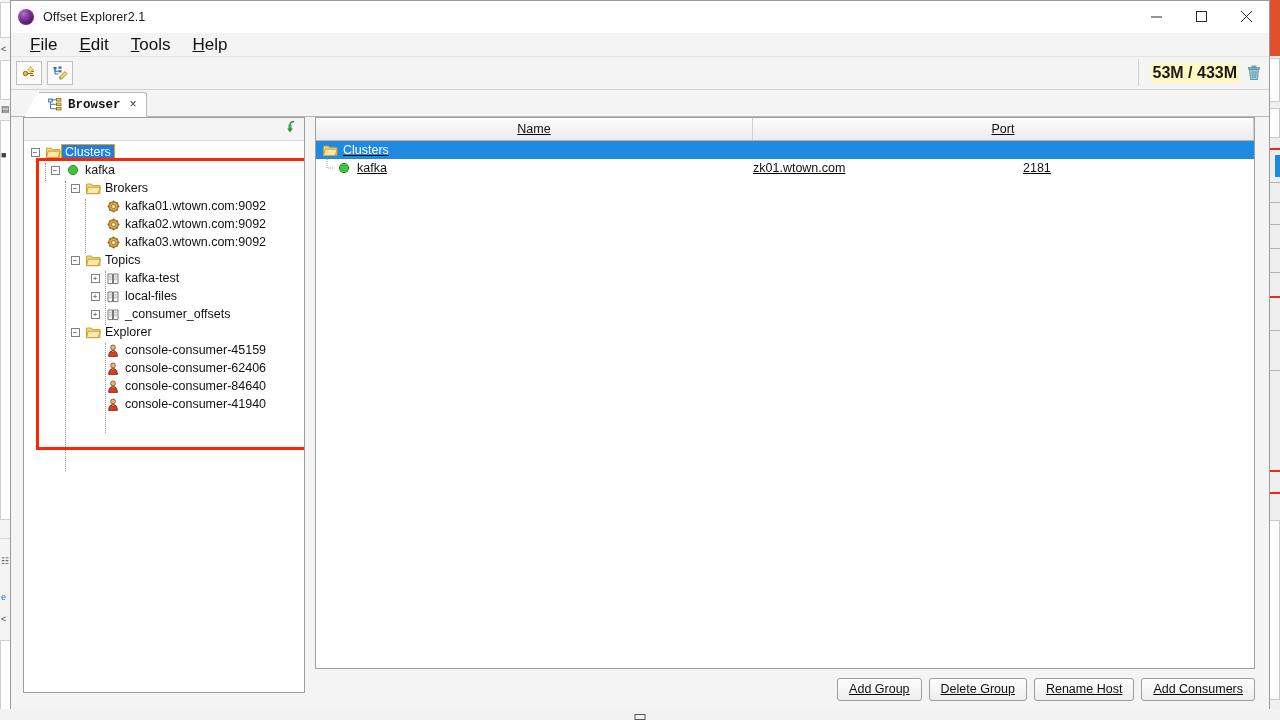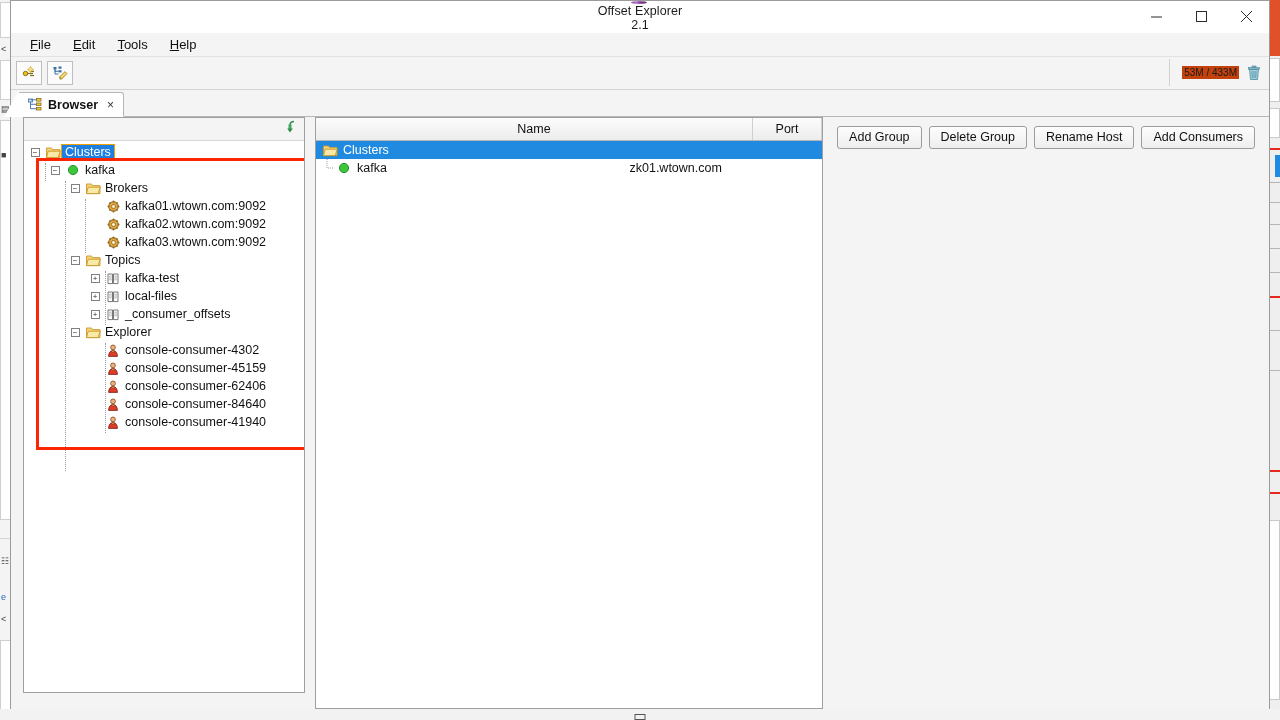--- a/index.html
+++ b/index.html
@@ -38,21 +38,20 @@
     box-sizing: border-box;
     display: flex; flex-direction: column;
   }
 
   
   .titlebar {
     height: 31px; min-height: 31px; background: #ffffff;
     display: flex; align-items: center;
     border-bottom: 1px solid #ffffff;
     position: relative;
-    flex-direction: column;
   }
   .app-icon {
     width: 16px; height: 16px; margin-left: 7px; margin-right: 9px;
     border-radius: 50%;
     background: radial-gradient(circle at 34% 30%, #b16fd0 0%, #7b2d8e 42%, #4a1258 75%, #2c0633 100%);
     box-shadow: inset 0 0 2px rgba(255,255,255,.4);
   }
   .title-text { font-size: 12.5px; color: #1a1a1a; letter-spacing: .1px; }
   .title-version { margin-left: 0; }
   .winbtns { position: absolute; right: 0; top: 0; height: 31px; display: flex; }
@@ -62,21 +61,21 @@
   }
   .winbtn svg { display:block; }
 
   
   .menubar {
     height: 23px; min-height: 23px; background: #f4f4f4;
     display: flex; align-items: center; padding-left: 8px;
     border-bottom: 1px solid #e2e2e2;
   }
   .menuitem {
-    font-size: 13px; color: #111; padding: 2px 11px; cursor: default;
+    font-size: 17px; color: #111; padding: 2px 11px; cursor: default;
   }
   .menuitem u { text-decoration: underline; }
 
   
   .toolbar {
     height: 32px; min-height: 32px; background: #f4f4f4;
     border-bottom: 1px solid #d3d3d3;
     display: flex; align-items: center; position: relative;
     padding-left: 5px;
   }
@@ -84,36 +83,37 @@
     width: 26px; height: 24px; margin-right: 5px;
     border: 1px solid #bfbfbf; background: #fbfbfb;
     display: flex; align-items: center; justify-content: center;
     box-sizing: border-box;
   }
   .mem-box {
     position: absolute; right: 4px; top: 2px; height: 27px;
     display: flex; align-items: center; gap: 8px;
     border-left: 1px solid #d0d0d0; padding-left: 12px; padding-right: 4px;
   }
-  .mem-text { font-size: 10px; color: #1a1a1a; background: #c2410c; padding: 1px 2px; }
+  .mem-text { font-size: 16px; color: #1a1a1a; background: #fef9c3; padding: 1px 2px; font-weight: bold; }
   .trash-icon { width: 14px; height: 16px; }
 
   
   .tabstrip {
     height: 26px; min-height: 26px; background: #f4f4f4;
     position: relative; border-bottom: 1px solid #b7b7b7;
   }
   .tab {
-    position: absolute; left: 6px; bottom: -1px; height: 25px;
+    position: absolute; left: 26px; bottom: -1px; height: 25px;
     background: #ffffff;
     border: 1px solid #b7b7b7; border-bottom: 1px solid #ffffff;
     border-top-left-radius: 3px; border-top-right-radius: 3px;
     display: flex; align-items: center; padding: 0 9px 0 10px;
     box-sizing: border-box;
     transform: skewX(0deg);
+    font-family: Liberation Mono, monospace;
   }
   .tab::before {
     content: ""; position: absolute; left: -13px; bottom: -1px;
     width: 14px; height: 25px;
     background: linear-gradient(to bottom right, transparent 48%, #ffffff 49%);
     border-bottom: 1px solid #ffffff;
   }
   .tab-icon { margin-right: 6px; display: flex; }
   .tab-label { font-size: 12.5px; font-weight: bold; color: #111; }
   .tab-close { margin-left: 9px; font-size: 12px; color: #333; line-height: 1; }
@@ -533,74 +533,63 @@
 
           <div class="tnode" style="padding-left:62px;">
             <span class="tw"></span>
             <span class="ico">
               <svg width="12" height="13" viewBox="0 0 12 13">
                   <circle cx="6" cy="3.4" r="2.4" fill="#f0b07a" stroke="#7a4a1e" stroke-width=".8"></circle>
                   <path d="M1.6 12.4 C1.6 8.6 3.6 6.6 6 6.6 C8.4 6.6 10.4 8.6 10.4 12.4 Z" fill="#e03c2a" stroke="#7a1f14" stroke-width=".8"></path>
                   <path d="M4.6 6.9 L6 9 L7.4 6.9" fill="#f3d14a" stroke="#7a1f14" stroke-width=".6"></path>
                 </svg>
             </span>
-            <span class="lbl">console-consumer-4302</span>
+            <span class="lbl">console-consumer-45159</span>
           </div>
           <div class="tnode" style="padding-left:62px;">
             <span class="tw"></span>
             <span class="ico">
               <svg width="12" height="13" viewBox="0 0 12 13">
                   <circle cx="6" cy="3.4" r="2.4" fill="#f0b07a" stroke="#7a4a1e" stroke-width=".8"></circle>
                   <path d="M1.6 12.4 C1.6 8.6 3.6 6.6 6 6.6 C8.4 6.6 10.4 8.6 10.4 12.4 Z" fill="#e03c2a" stroke="#7a1f14" stroke-width=".8"></path>
                   <path d="M4.6 6.9 L6 9 L7.4 6.9" fill="#f3d14a" stroke="#7a1f14" stroke-width=".6"></path>
                 </svg>
             </span>
-            <span class="lbl">console-consumer-45159</span>
+            <span class="lbl">console-consumer-62406</span>
           </div>
           <div class="tnode" style="padding-left:62px;">
             <span class="tw"></span>
             <span class="ico">
               <svg width="12" height="13" viewBox="0 0 12 13">
                   <circle cx="6" cy="3.4" r="2.4" fill="#f0b07a" stroke="#7a4a1e" stroke-width=".8"></circle>
                   <path d="M1.6 12.4 C1.6 8.6 3.6 6.6 6 6.6 C8.4 6.6 10.4 8.6 10.4 12.4 Z" fill="#e03c2a" stroke="#7a1f14" stroke-width=".8"></path>
                   <path d="M4.6 6.9 L6 9 L7.4 6.9" fill="#f3d14a" stroke="#7a1f14" stroke-width=".6"></path>
                 </svg>
             </span>
-            <span class="lbl">console-consumer-62406</span>
+            <span class="lbl">console-consumer-84640</span>
           </div>
           <div class="tnode" style="padding-left:62px;">
             <span class="tw"></span>
             <span class="ico">
               <svg width="12" height="13" viewBox="0 0 12 13">
                   <circle cx="6" cy="3.4" r="2.4" fill="#f0b07a" stroke="#7a4a1e" stroke-width=".8"></circle>
                   <path d="M1.6 12.4 C1.6 8.6 3.6 6.6 6 6.6 C8.4 6.6 10.4 8.6 10.4 12.4 Z" fill="#e03c2a" stroke="#7a1f14" stroke-width=".8"></path>
                   <path d="M4.6 6.9 L6 9 L7.4 6.9" fill="#f3d14a" stroke="#7a1f14" stroke-width=".6"></path>
                 </svg>
             </span>
-            <span class="lbl">console-consumer-84640</span>
-          </div>
-          <div class="tnode" style="padding-left:62px;">
-            <span class="tw"></span>
-            <span class="ico">
-              <svg width="12" height="13" viewBox="0 0 12 13">
-                  <circle cx="6" cy="3.4" r="2.4" fill="#f0b07a" stroke="#7a4a1e" stroke-width=".8"></circle>
-                  <path d="M1.6 12.4 C1.6 8.6 3.6 6.6 6 6.6 C8.4 6.6 10.4 8.6 10.4 12.4 Z" fill="#e03c2a" stroke="#7a1f14" stroke-width=".8"></path>
-                  <path d="M4.6 6.9 L6 9 L7.4 6.9" fill="#f3d14a" stroke="#7a1f14" stroke-width=".6"></path>
-                </svg>
-            </span>
             <span class="lbl">console-consumer-41940</span>
           </div>
 
           <div class="annot-box"></div>
         </div>
       </div>
 
       <div class="sash"></div>
 
-      <div style="display:flex;flex-direction:row;flex:1;min-width:0;">
+      <div style="display:flex;flex-direction:column;flex:1;min-width:0;text-decoration:underline;">
         <div class="table-panel">
           <div class="thead">
             <div class="th c-name">Name</div>
             <div class="th c-port">Port</div>
           </div>
           <div class="tbody">
             <div class="trow sel">
               <div class="td c-name">
                 <span class="ico" style="width:16px;display:flex;align-items:center;justify-content:center;">
                   <svg width="15" height="13" viewBox="0 0 15 13">

